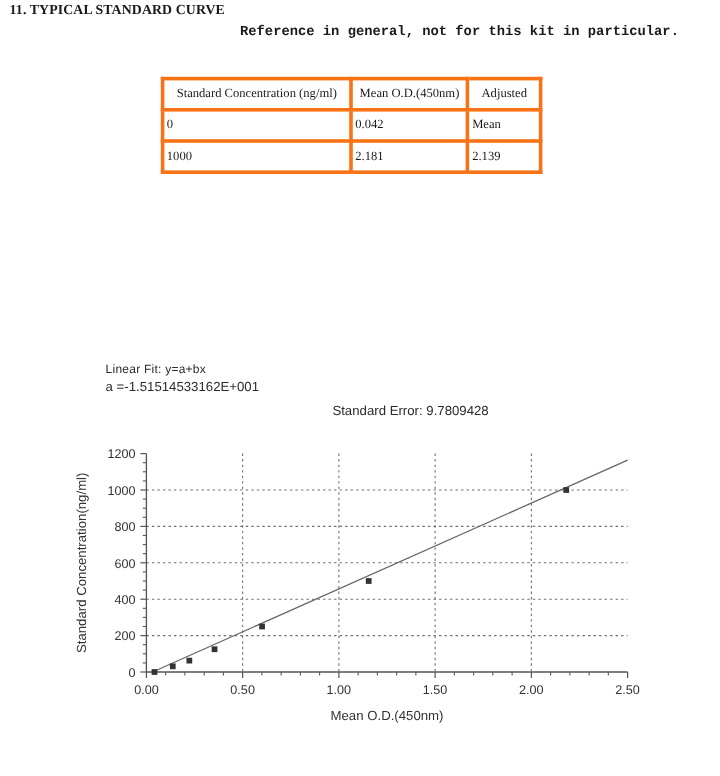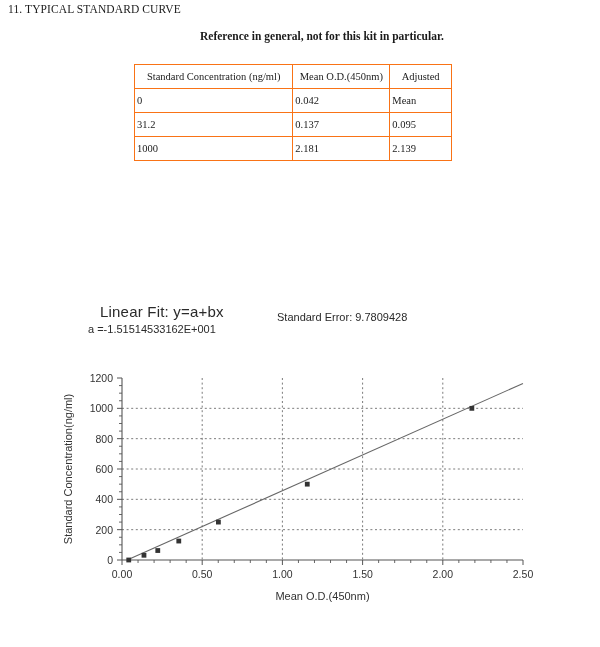--- a/index.html
+++ b/index.html
@@ -15,49 +15,49 @@
     color: #1a1a1a;
     overflow: hidden;
   }
 
   
   #section-heading {
     position: absolute;
     left: 8px;
     top: 3px;
     font-family: "Liberation Serif", serif;
-    font-weight: normal;
+    font-weight: bold;
     font-size: 11.5px;
     letter-spacing: 0.1px;
     white-space: nowrap;
   }
 
   
   #subtitle {
     position: absolute;
     left: 200px;
-    top: 30px;
-    font-family: Liberation Serif, serif;
+    top: 20px;
+    font-family: Liberation Mono, monospace;
     font-weight: bold;
     font-size: 11.5px;
     white-space: nowrap;
   }
 
   
   #standard-table {
     position: absolute;
     left: 134px;
     top: 64px;
     width: 318px;
     border-collapse: collapse;
     font-family: "Liberation Serif", serif;
     font-size: 10.5px;
   }
   #standard-table td, #standard-table th {
-    border: 1px solid #f97316;
+    border: 3px solid #f97316;
     font-weight: normal;
     height: 23px;
     padding: 0 2px;
     vertical-align: middle;
     white-space: nowrap;
   }
   #standard-table th {
     font-size: 10.5px;
   }
   #standard-table .col-conc { width: 160px; }
@@ -66,36 +66,35 @@
 
   
   #fit-block {
     position: absolute;
     left: 88px;
     top: 303px;
     font-family: "Liberation Sans", sans-serif;
     color: #2a2a2a;
   }
   #fit-title {
-    font-size: 15px;
+    font-size: 10px;
     letter-spacing: 0.2px;
     margin-bottom: 3px;
     white-space: nowrap;
-    margin-left: 12px;
   }
   .fit-row {
     display: block;
     font-size: 11px;
     line-height: 13px;
     white-space: nowrap;
   }
   #fit-stats {
     position: absolute;
     left: 277px;
-    top: 310px;
+    top: 336px;
     font-family: "Liberation Sans", sans-serif;
     color: #2a2a2a;
   }
   .stat-row {
     display: block;
     font-size: 11px;
     line-height: 14px;
     white-space: nowrap;
   }
 
@@ -141,25 +140,20 @@
       <th class="col-conc">Standard Concentration (ng/ml)</th>
       <th class="col-od">Mean O.D.(450nm)</th>
       <th class="col-adj">Adjusted</th>
     </tr>
   </thead>
   <tbody>
     <tr>
       <td>0</td>
       <td>0.042</td>
       <td>Mean</td>
-    </tr>
-    <tr>
-      <td>31.2</td>
-      <td>0.137</td>
-      <td>0.095</td>
     </tr>
     <tr>
       <td>1000</td>
       <td>2.181</td>
       <td>2.139</td>
     </tr>
   </tbody>
 </table>
 
 <div id="fit-block">

